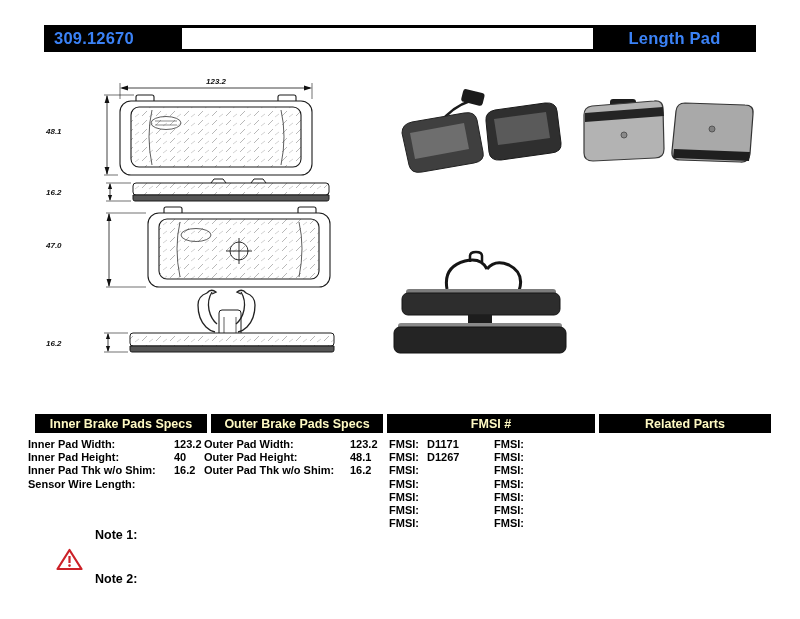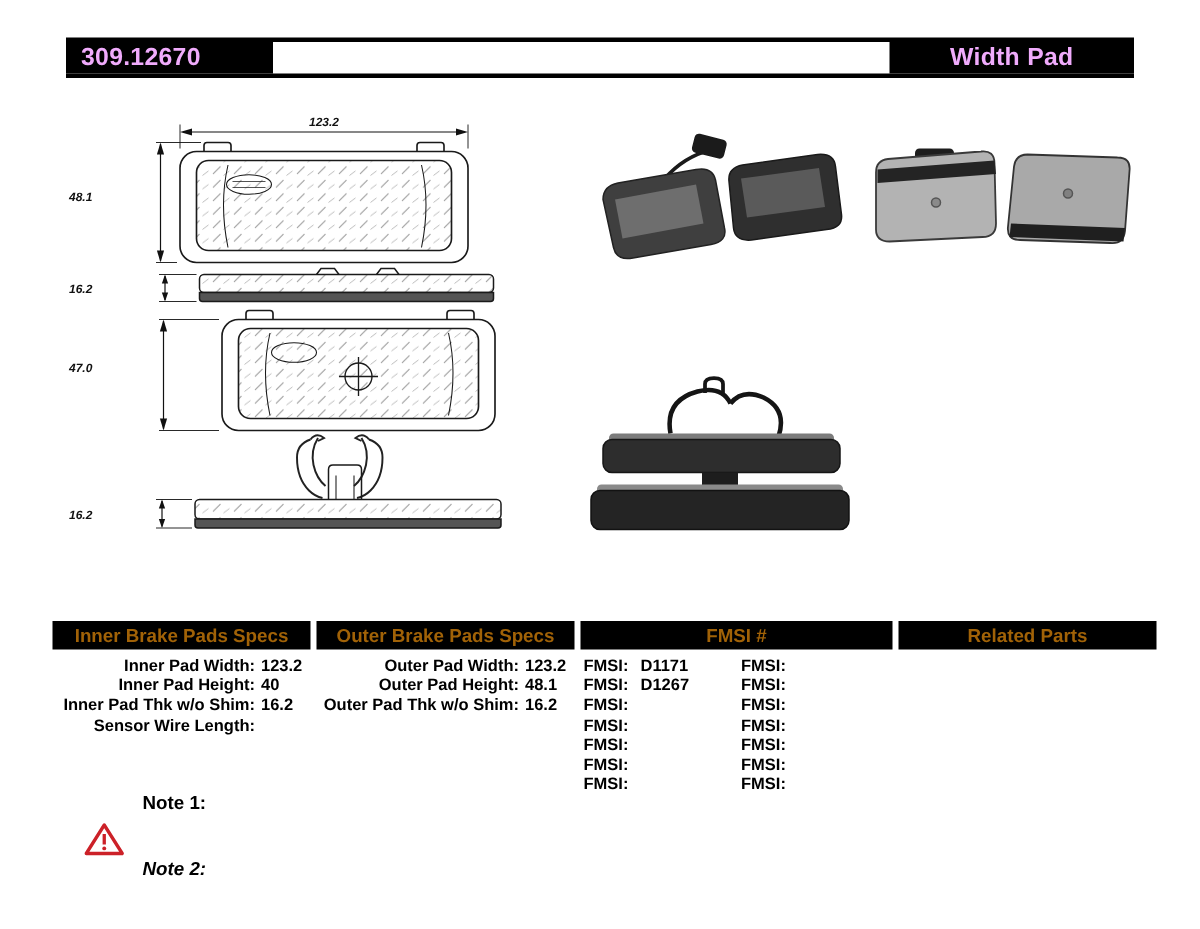--- a/index.html
+++ b/index.html
@@ -1,61 +1,61 @@
 <!DOCTYPE html>
 <html><head>
 <meta charset="utf-8">
 <style>
   html,body{margin:0;padding:0;background:#ffffff;}
   .page{position:relative;width:800px;height:619px;background:#fff;font-family:"Liberation Sans",sans-serif;color:#000;overflow:hidden;}
 
   
   .header-band{position:absolute;left:44px;top:25px;width:712px;height:27px;border-top:3px solid #000;border-bottom:3px solid #000;background:#fff;display:flex;justify-content:space-between;box-sizing:border-box;}
-  .header-box{background:#000;color:#f0abfc;font-weight:bold;font-size:16.5px;display:flex;align-items:center;letter-spacing:.2px;}
+  .header-box{background:#000;color:#3b82f6;font-weight:bold;font-size:16.5px;display:flex;align-items:center;letter-spacing:.2px;}
   .header-box.left{width:128px;padding-left:10px;}
   .header-box.right{width:163px;justify-content:center;}
 
   
   .diagram{position:absolute;left:0;top:55px;width:800px;height:355px;}
   .dim{font-style:italic;font-weight:bold;font-size:8px;font-family:"Liberation Sans",sans-serif;fill:#111;}
 
   
-  .col-header{position:absolute;top:414px;height:19px;background:#000;color:#a16207;font-weight:bold;font-size:12.5px;display:flex;align-items:center;justify-content:center;}
+  .col-header{position:absolute;top:414px;height:19px;background:#000;color:#fef9c3;font-weight:bold;font-size:12.5px;display:flex;align-items:center;justify-content:center;}
   .col-header.h1{left:35px;width:172px;}
   .col-header.h2{left:211px;width:172px;}
   .col-header.h3{left:387px;width:208px;}
   .col-header.h4{left:599px;width:172px;}
 
   
   .spec-col{position:absolute;top:438px;font-size:11px;font-weight:bold;line-height:13.2px;}
   .spec-col.inner{left:28px;width:182px;}
   .spec-col.outer{left:204px;width:182px;}
   .spec-col.fmsi1{left:389px;width:102px;}
   .spec-col.fmsi2{left:494px;width:102px;}
   .spec-col.related{left:604px;width:168px;}
   .spec-row{display:flex;}
-  .spec-col.inner .lbl,.spec-col.outer .lbl{flex:0 0 142px;text-align:right;white-space:nowrap;}
+  .spec-col.inner .lbl,.spec-col.outer .lbl{flex:0 0 142px;text-align:left;white-space:nowrap;}
   .spec-col.fmsi1 .lbl,.spec-col.fmsi2 .lbl{flex:0 0 34px;text-align:left;}
   .spec-col.related .lbl{text-align:left;}
   .val{margin-left:4px;white-space:nowrap;}
 
   
   .warning-icon{position:absolute;left:56px;top:548px;}
   .note{position:absolute;left:95px;font-weight:bold;font-size:12.5px;}
   .note.n1{top:528px;}
-  .note.n2{top:572px;font-style:italic;}
+  .note.n2{top:572px;}
 </style>
 </head>
 <body>
 
 <div class="page">
 
   <div class="header-band">
     <div class="header-box left">309.12670</div>
-    <div class="header-box right">Width Pad</div>
+    <div class="header-box right">Length Pad</div>
   </div>
 
   <svg class="diagram" viewBox="0 0 800 355" xmlns="http://www.w3.org/2000/svg">
     <defs>
       <pattern id="friction" width="14" height="9" patternUnits="userSpaceOnUse">
         <path d="M2,7 L7,2" stroke="#9a9a9a" stroke-width="0.7" fill="none"></path>
         <path d="M9,8 L13,5" stroke="#b4b4b4" stroke-width="0.6" fill="none"></path>
       </pattern>
     </defs>
 

